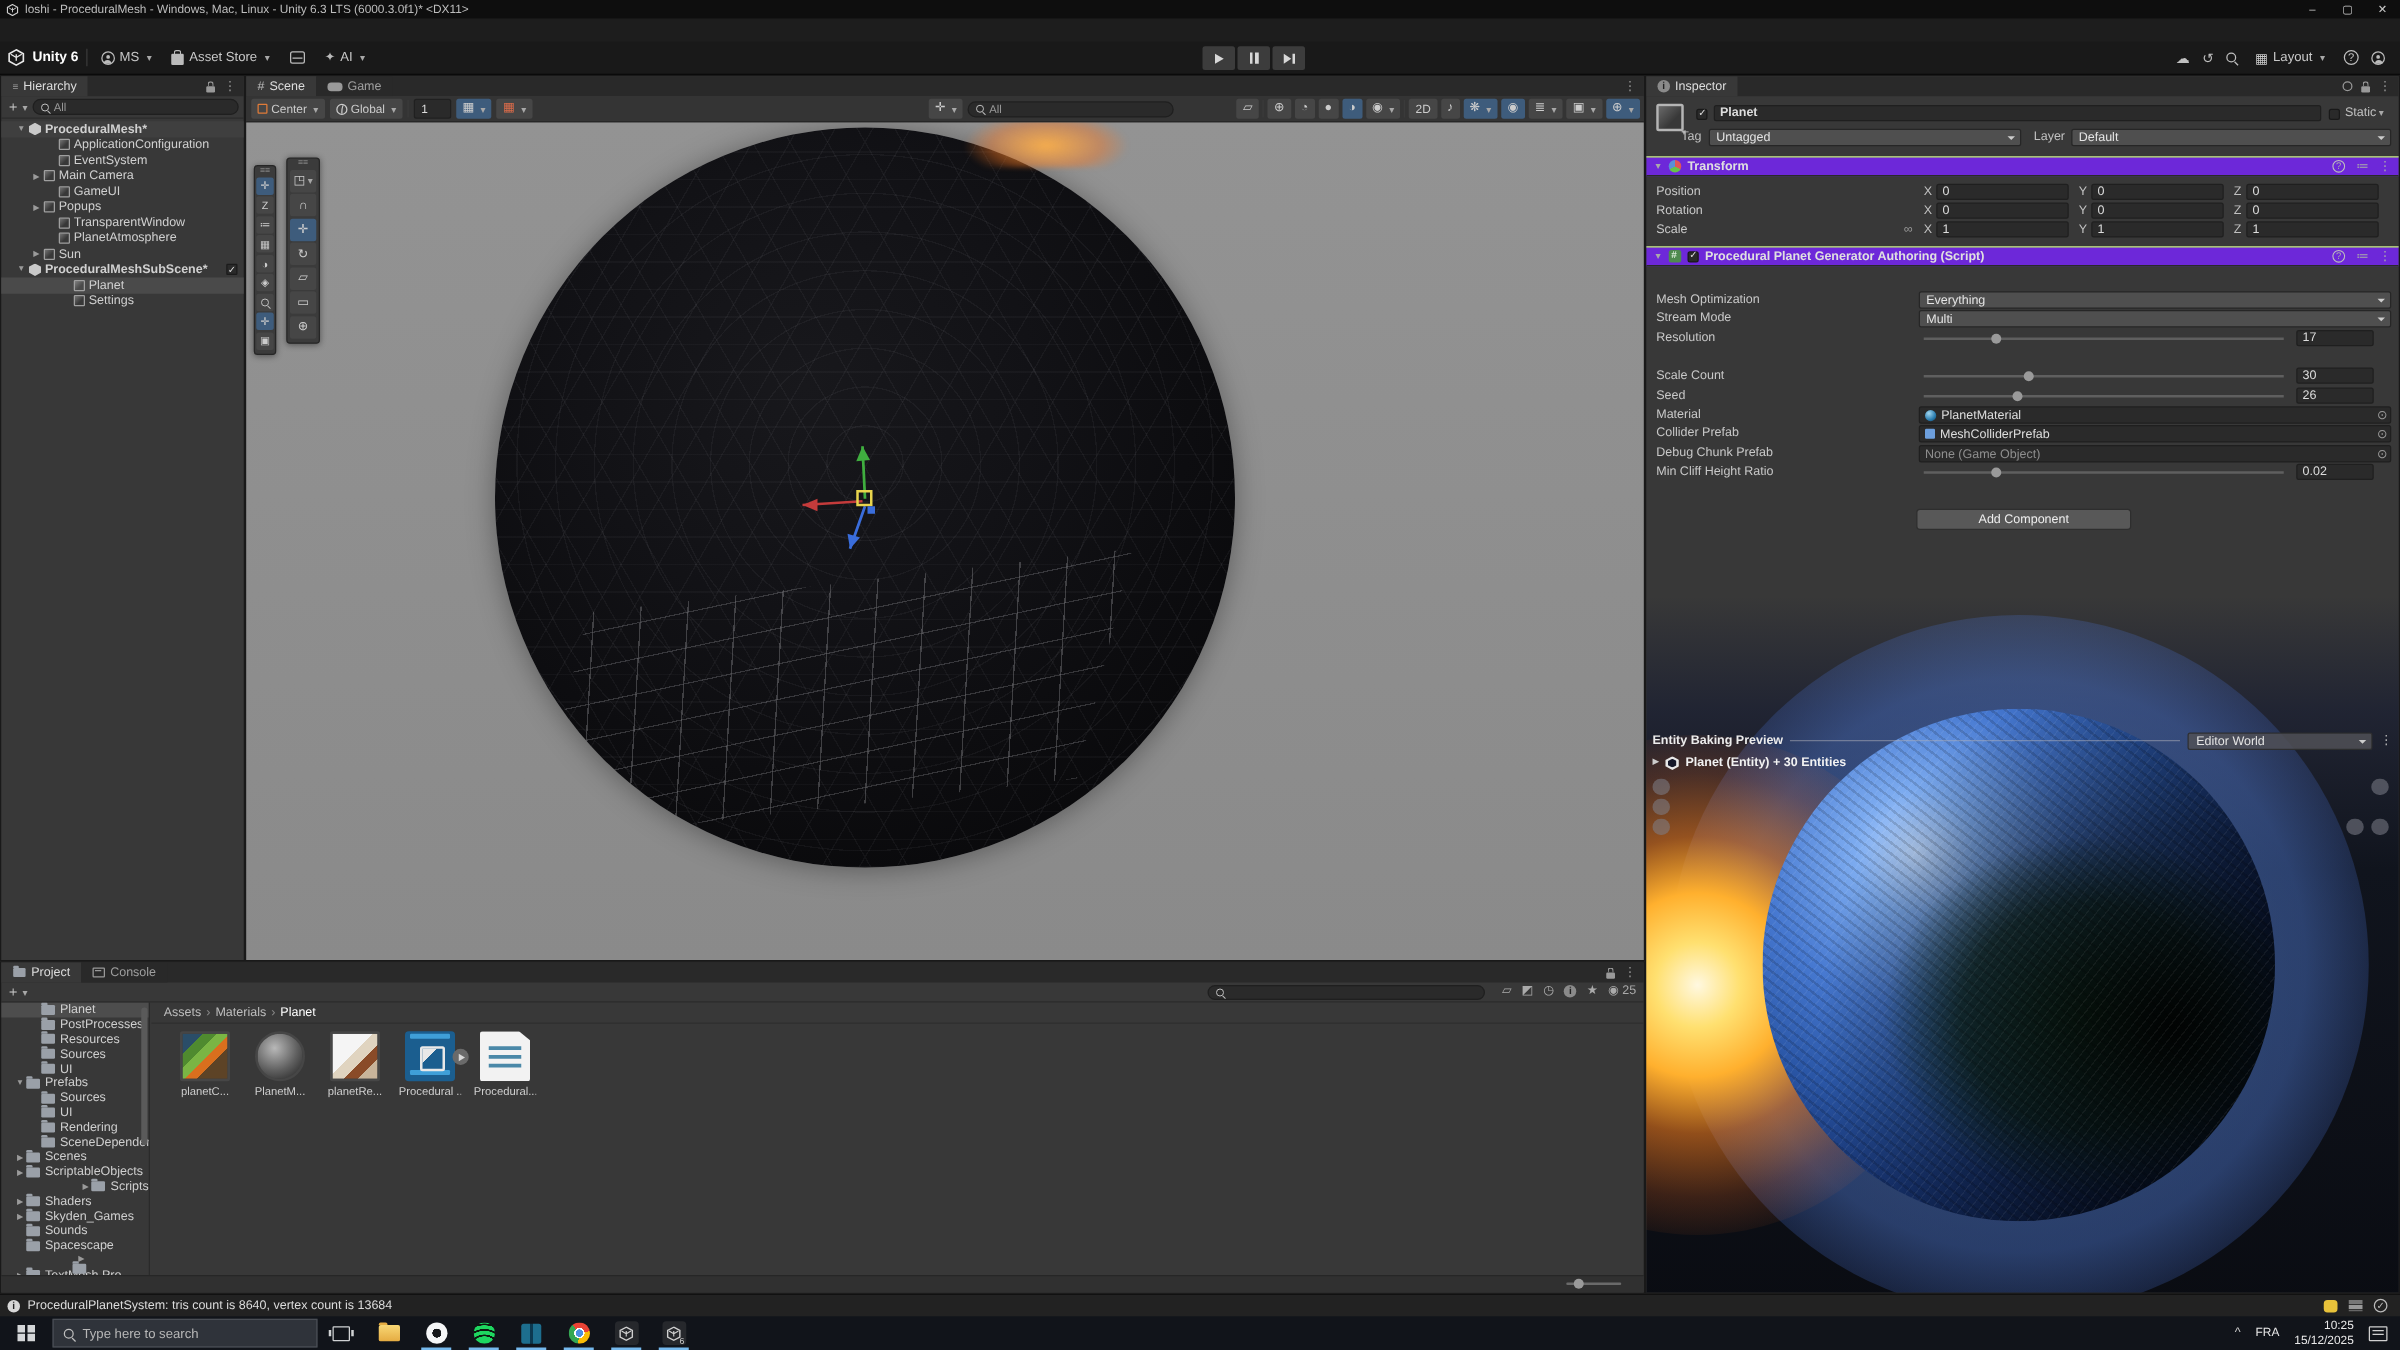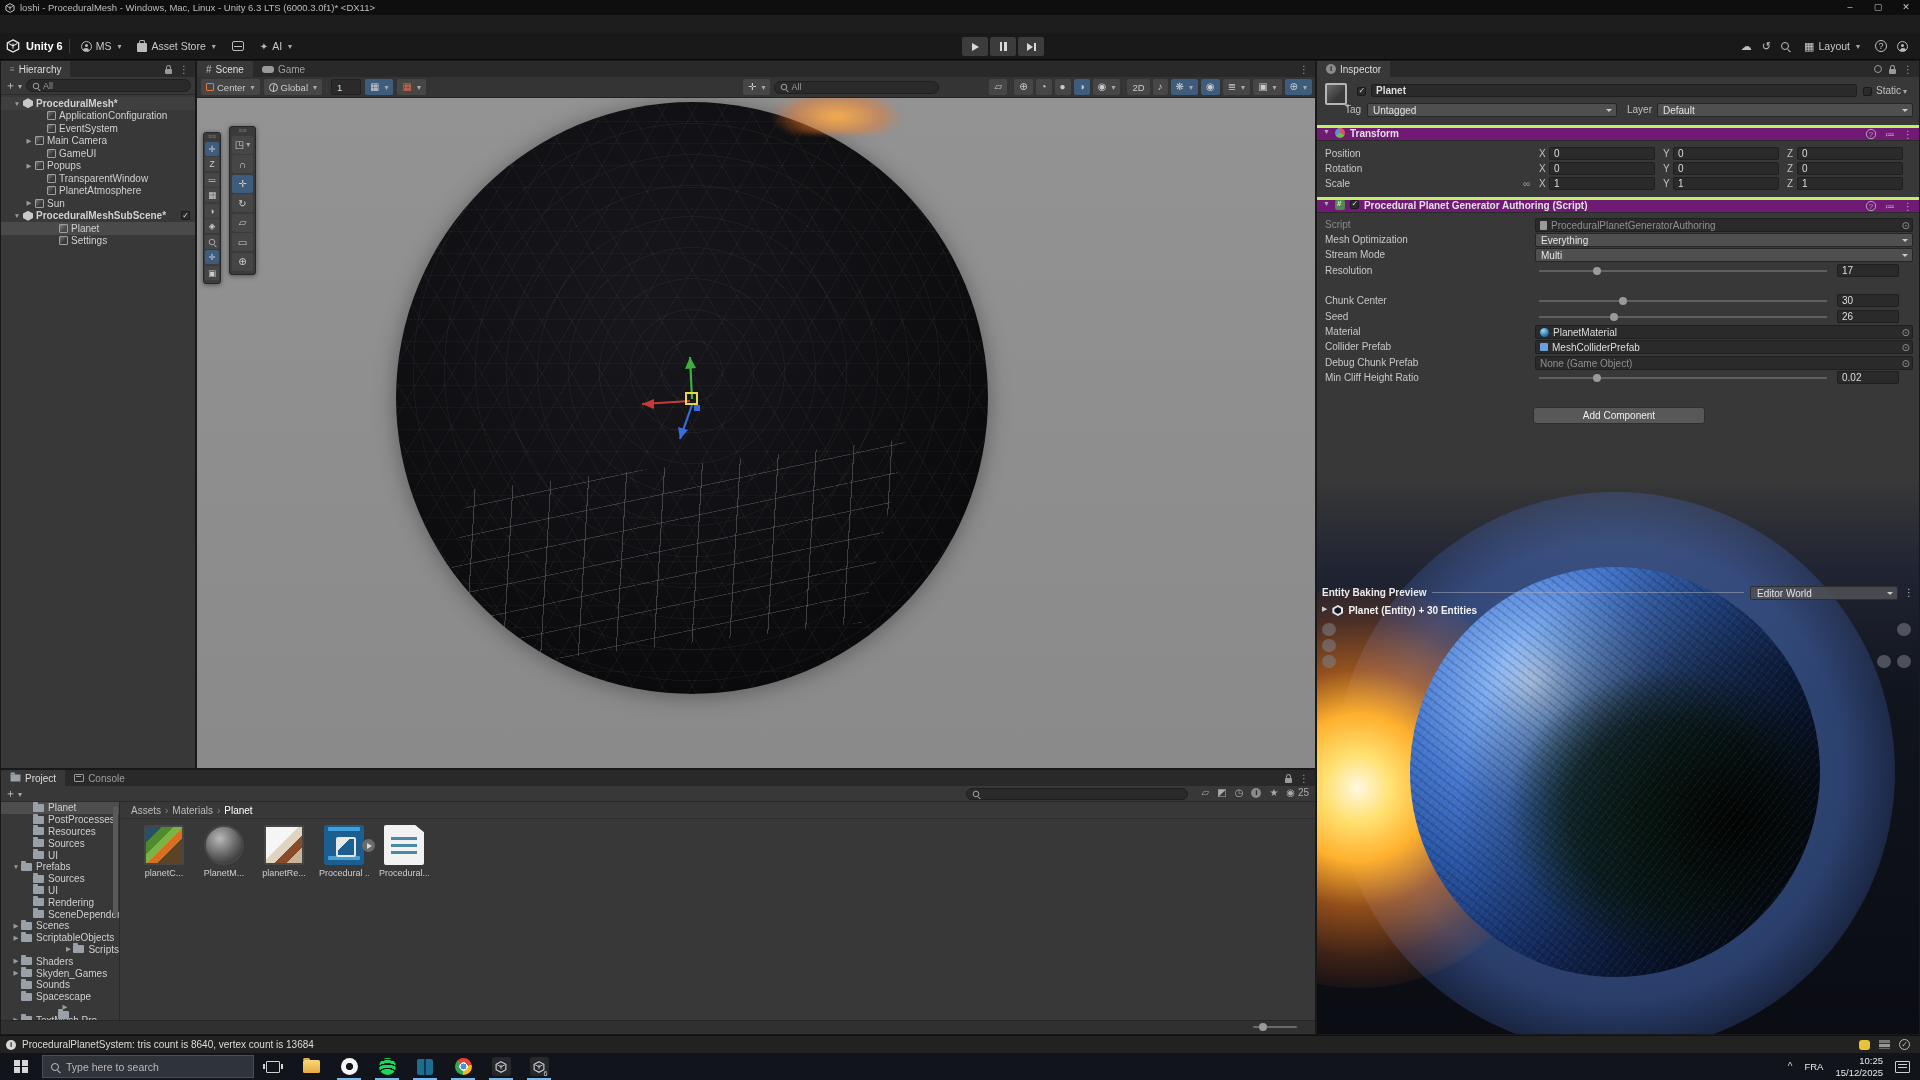--- a/index.html
+++ b/index.html
@@ -134,21 +134,21 @@
   .iobj{position:absolute;height:14px;background:#2a2a2a;border:1px solid #1f1f1f;border-radius:2px;display:flex;align-items:center;gap:4px;padding:0 14px 0 4px;font-size:10px;color:#ddd;white-space:nowrap;overflow:hidden}
   .iobj::after{content:"⊙";position:absolute;right:2px;top:0;color:#999;font-size:10px;line-height:14px}
   .iobj.dim{color:#8f8f8f}
   .dot-mat{width:9px;height:9px;border-radius:50%;background:radial-gradient(circle at 35% 30%,#9fd6f0,#2a7db0 60%,#123a57);flex:none}
   .dot-prefab{width:8px;height:8px;background:#6c9edc;border-radius:1px;flex:none}
   .dot-script{width:7px;height:9px;background:#9a9a9a;border-radius:1px;flex:none}
   .islider{position:absolute;left:222px;width:288px;top:6px}
   .islider .track{display:block;height:2px;background:#5f5f5f}
   .islider .thumb{position:absolute;left:var(--pos,0%);top:-3px;width:8px;height:8px;margin-left:-4px;border-radius:50%;background:#9a9a9a}
   .sval{left:520px;width:62px}
-  .ihdr{position:absolute;left:0;right:0;height:16px;background:#701a75;border-top:3px solid #bef264;border-bottom:1px solid #2a2a2a;display:flex;font-size:10px;font-weight:bold;color:#e0e0e0;gap:5px;padding:0 6px}
+  .ihdr{position:absolute;left:0;right:0;height:16px;background:#6d28d9;border-top:1px solid #bef264;border-bottom:1px solid #2a2a2a;display:flex;align-items:center;font-size:10px;font-weight:bold;color:#e0e0e0;gap:5px;padding:0 6px}
   .ihdr .arr{font-size:7px;color:#aaa;font-weight:normal}
   .hdr-icons{margin-left:auto;display:flex;gap:8px;color:#aaa;font-weight:normal;align-items:center}
   .chk{width:9px;height:9px;background:#2a2a2a;border:1px solid #191919;border-radius:2px;position:relative;flex:none}
   .chk.on::after{content:"✓";position:absolute;left:0.5px;top:-2.5px;font-size:8px;color:#ddd}
   .axis-tri{width:10px;height:10px;background:conic-gradient(#e05555 0 33%,#67c14b 33% 66%,#5a8fd6 66%);border-radius:50%}
   .scripthex{width:10px;height:10px;background:#4f8a4f;border-radius:2px;position:relative}
   .scripthex::before{content:"#";position:absolute;left:2px;top:-1px;font-size:8px;color:#d8ead8}
   .go-cube{width:22px;height:22px;border:2px solid #b5b5b5;border-radius:2px;background:linear-gradient(135deg,rgba(255,255,255,.25),transparent 65%);position:relative}
   .go-cube::after{content:"▾";position:absolute;right:-4px;bottom:-7px;font-size:7px;color:#aaa}
   .addc{position:absolute;left:216px;top:330px;width:172px;height:17px;background:#585858;border:1px solid #2e2e2e;border-radius:3px;color:#eee;font-size:10px;text-align:center;line-height:16px}
@@ -636,45 +636,38 @@
         <span class="arr">▼</span>
         <span class="scripthex"></span>
         <span class="chk on"></span>
         <span>Procedural Planet Generator Authoring (Script)</span>
         <div class="hdr-icons">
           <span class="icon-help" style="transform:scale(.85)"></span>
           <span>≔</span>
           <span class="kebab"></span>
         </div>
       </div>
-      <div class="irowa" style="top:141px">
-        <span class="ilabel dim">Script</span>
-        <div class="iobj dim" style="left:218px;width:378px">
-          <span class="dot-script"></span>
-          <span>ProceduralPlanetGeneratorAuthoring</span>
-        </div>
-      </div>
       <div class="irowa" style="top:156px">
         <span class="ilabel">Mesh Optimization</span>
         <div class="idrop" style="left:218px;width:378px">Everything</div>
       </div>
       <div class="irowa" style="top:171px">
         <span class="ilabel">Stream Mode</span>
         <div class="idrop" style="left:218px;width:378px">Multi</div>
       </div>
       <div class="irowa" style="top:187px">
         <span class="ilabel">Resolution</span>
         <span class="islider" style="--pos: 20%;">
             <span class="track"></span>
             <span class="thumb"></span>
           </span>
         <div class="ifield sval">17</div>
       </div>
       <div class="irowa" style="top:217px">
-        <span class="ilabel">Chunk Center</span>
+        <span class="ilabel">Scale Count</span>
         <span class="islider" style="--pos: 29%;">
             <span class="track"></span>
             <span class="thumb"></span>
           </span>
         <div class="ifield sval">30</div>
       </div>
       <div class="irowa" style="top:233px">
         <span class="ilabel">Seed</span>
         <span class="islider" style="--pos: 26%;">
             <span class="track"></span>

